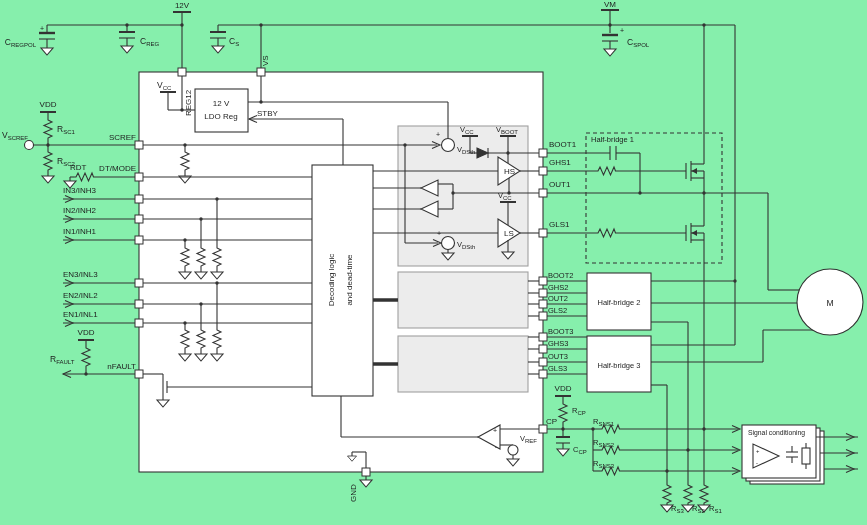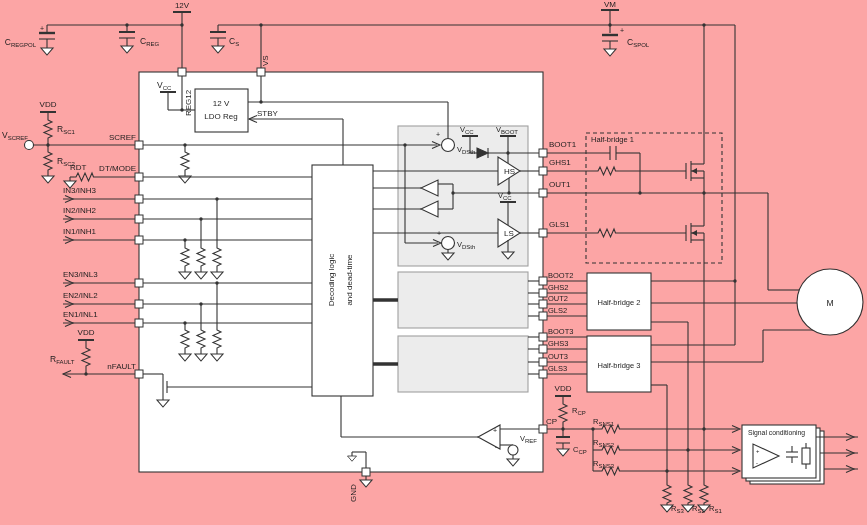--- a/index.html
+++ b/index.html
@@ -1,16 +1,16 @@
 <!DOCTYPE html>
 <html><head>
 <meta charset="utf-8">
 <style>
   html,body{margin:0;padding:0;background:#ffffff;}
-  #stage{width:867px;height:525px;position:relative;background:#fca5a5;}
+  #stage{width:867px;height:525px;position:relative;background:#86efac;}
   svg{font-family:"Liberation Sans","DejaVu Sans",sans-serif;}
   text{fill:#1d1d1d;font-size:8.5px;stroke:none;}
   .s7{font-size:7.5px}.s8{font-size:8px}.t{font-size:6.8px}
   .sub{font-size:6px}.pm{font-size:7px}.pm2{font-size:5.8px}
   .mid{text-anchor:middle}.end{text-anchor:end}
 </style>
 </head>
 <body>
 
 <div id="stage">

